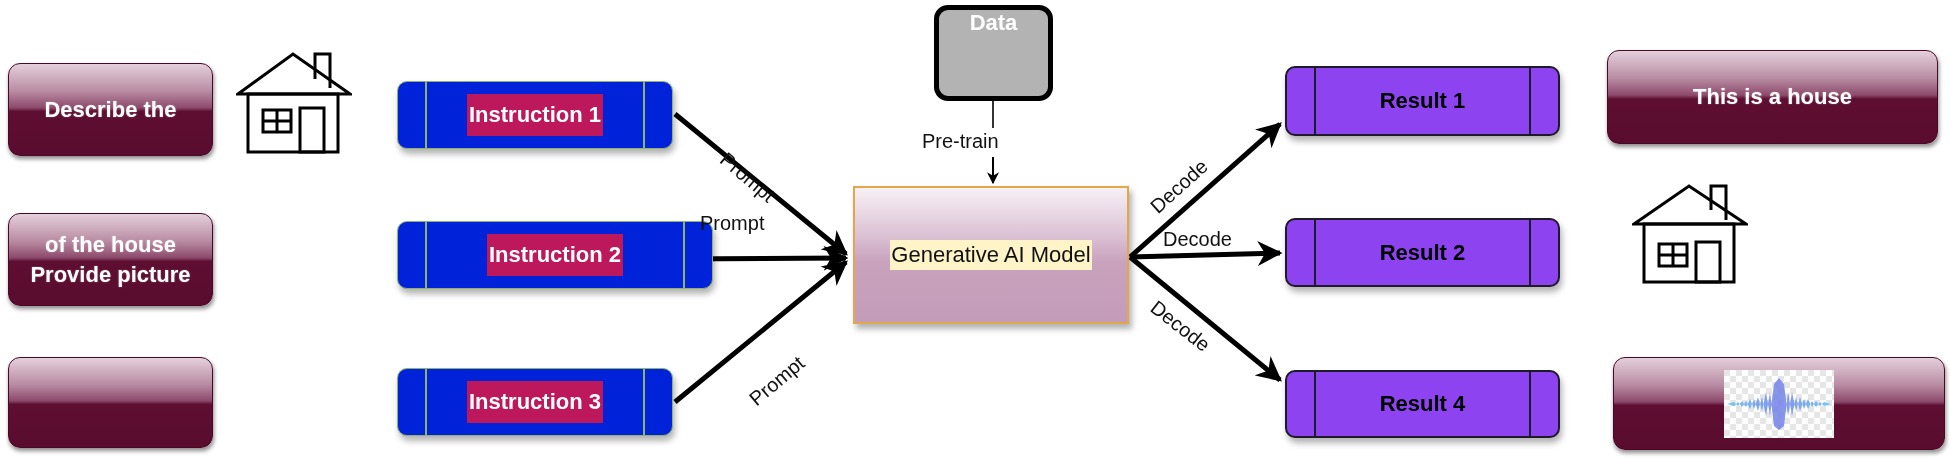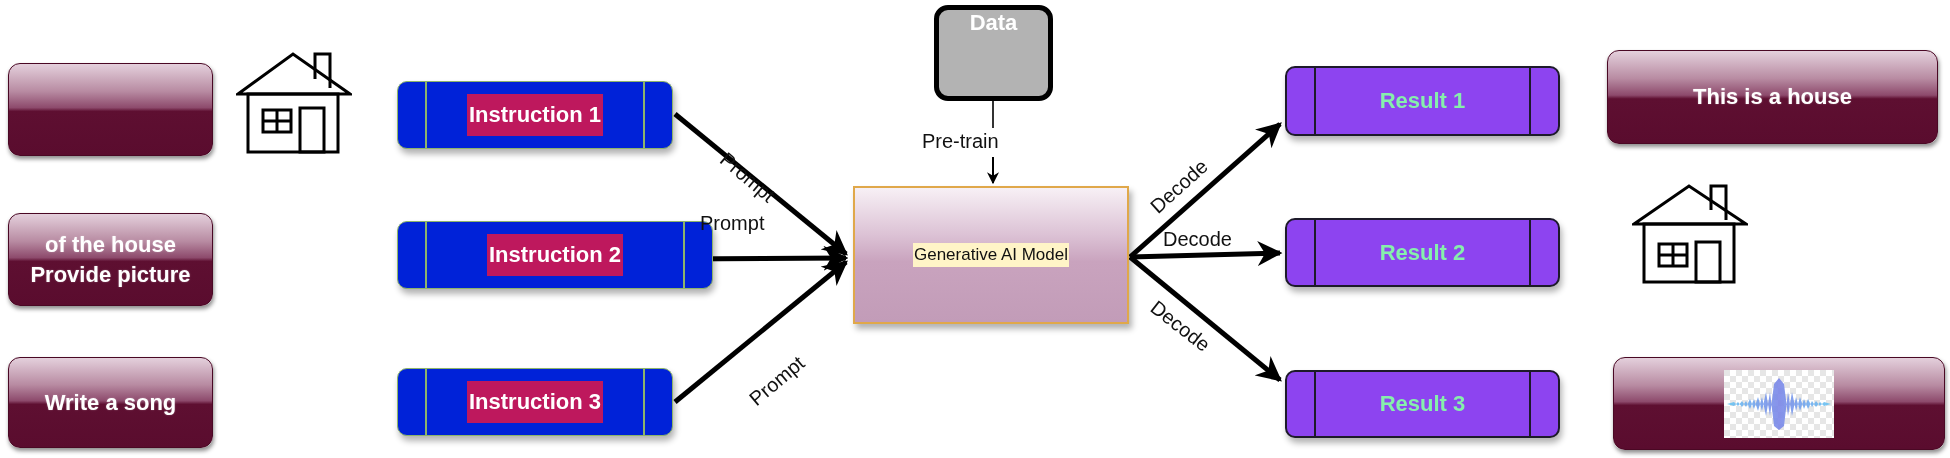--- a/index.html
+++ b/index.html
@@ -27,36 +27,36 @@
     box-shadow: 2px 5px 6px rgba(0,0,0,0.3);
   }
   .proc .bar { position: absolute; top: 0; bottom: 0; width: 2px; }
   .proc .bar.l { left: 27px; }
   .proc .bar.r { right: 27px; }
 
   .instr { background: #0022d8; border: 1.5px solid #8db46a; color: #ffffff; }
   .instr .bar { background: #8db46a; }
   .instr .lbl { background: #be185d; text-underline-offset: 5px; padding: 8px 2px; }
 
-  .res { background: #8d44f0; border: 2px solid #1d1a2a; color: #86efac; }
+  .res { background: #8d44f0; border: 2px solid #1d1a2a; color: #000000; }
   .res .bar { background: #1d1a2a; }
 
   .data-box {
     background: #b3b3b3; border: 5px solid #000; border-radius: 14px;
     color: #ffffff; font-weight: bold; font-size: 22px;
     display: flex; align-items: flex-start; justify-content: center;
   }
 
   .model {
     background: linear-gradient(to bottom, #f7f0f5 0%, #dcc2d5 35%, #c9a3be 55%, #c29cb8 100%);
     border: 2px solid #e0a84a;
     box-shadow: 3px 5px 6px rgba(0,0,0,0.3);
     display: flex; align-items: center; justify-content: center;
   }
-  .model .lbl { background: #fff4c7; color: #111; font-size: 17px; padding: 2px 1px; }
+  .model .lbl { background: #fff4c7; color: #111; font-size: 22px; padding: 2px 1px; }
 
   .edge-label { font-size: 20px; color: #111; white-space: nowrap; }
 
   svg.wires { position: absolute; left: 0; top: 0; }
 </style>
 </head>
 <body>
 
 <svg class="wires" width="1950" height="458">
   <defs>
@@ -72,31 +72,31 @@
   <line x1="675" y1="402" x2="846" y2="262" stroke="#000" stroke-width="5" marker-end="url(#ah)"></line>
   <line x1="993" y1="101" x2="993" y2="128" stroke="#333" stroke-width="2"></line>
   <line x1="993" y1="157" x2="993" y2="183" stroke="#000" stroke-width="2" marker-end="url(#ahs)"></line>
   <line x1="1130" y1="257" x2="1280" y2="124" stroke="#000" stroke-width="5" marker-end="url(#ah)"></line>
   <line x1="1130" y1="257" x2="1280" y2="253" stroke="#000" stroke-width="5" marker-end="url(#ah)"></line>
   <line x1="1130" y1="257" x2="1280" y2="380" stroke="#000" stroke-width="5" marker-end="url(#ah)"></line>
 </svg>
 
 <div class="abs gloss" style="left:8px; top:63px; width:205px; height:93px;">
   <div>
+      <div>Describe the</div>
     </div>
 </div>
 <div class="abs gloss" style="left:8px; top:213px; width:205px; height:93px;">
   <div>
       <div>of the house</div>
       <div>Provide picture</div>
     </div>
 </div>
 <div class="abs gloss" style="left:8px; top:357px; width:205px; height:91px;">
   <div>
-      <div>Write a song</div>
     </div>
 </div>
 
 <svg class="abs" style="left:236px; top:50px;" width="116" height="104" viewBox="0 0 116 104">
   <g fill="none" stroke="#000" stroke-width="3" stroke-linejoin="miter">
     <polyline points="79,29 79,4 94,4 94,38"></polyline>
     <polygon points="2,44 57,4 114,44"></polygon>
     <rect x="12" y="44" width="90" height="58"></rect>
     <rect x="27" y="60" width="28" height="22"></rect>
     <line x1="41" y1="60" x2="41" y2="82"></line>
@@ -144,21 +144,21 @@
   <span>Result 1</span>
 </div>
 <div class="abs proc res" style="left:1285px; top:218px; width:275px; height:69px;">
   <div class="bar l"></div>
     <div class="bar r"></div>
   <span>Result 2</span>
 </div>
 <div class="abs proc res" style="left:1285px; top:370px; width:275px; height:68px;">
   <div class="bar l"></div>
     <div class="bar r"></div>
-  <span>Result 3</span>
+  <span>Result 4</span>
 </div>
 
 <div class="abs gloss" style="left:1607px; top:50px; width:331px; height:94px;">
   <span>This is a house</span>
 </div>
 
 <svg class="abs" style="left:1632px; top:182px;" width="116" height="102" viewBox="0 0 116 102">
   <g fill="none" stroke="#000" stroke-width="3">
     <polyline points="79,28 79,4 94,4 94,38"></polyline>
     <polygon points="2,42 57,4 114,42"></polygon>

